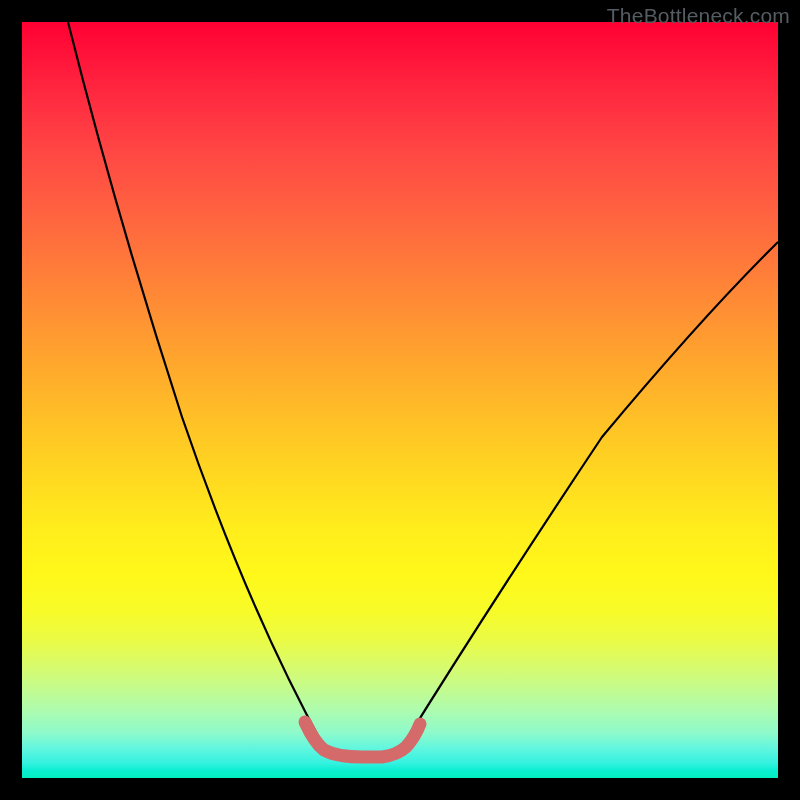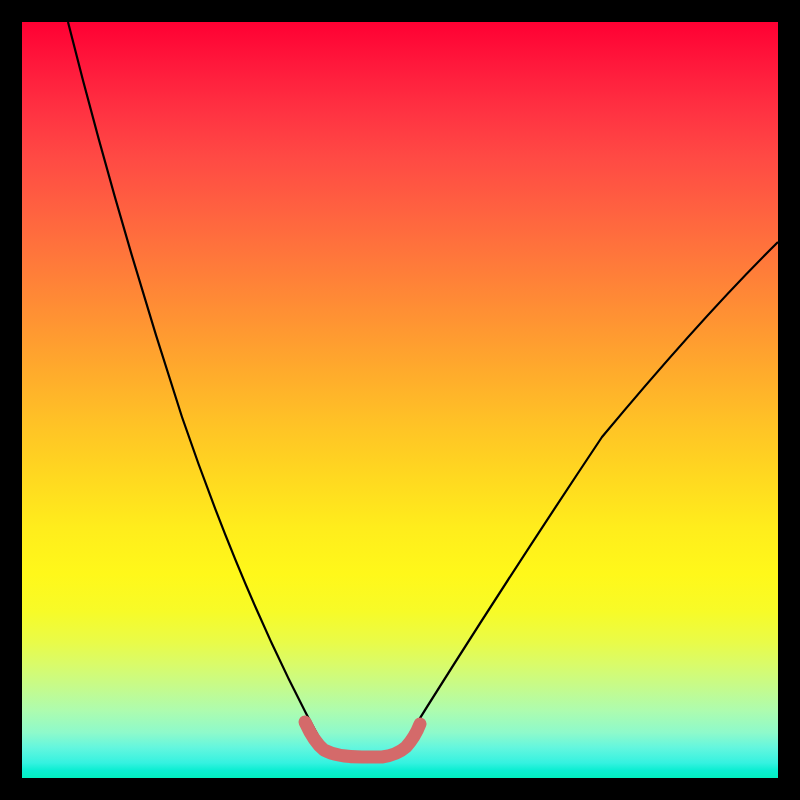--- a/index.html
+++ b/index.html
@@ -87,13 +87,14 @@
                Q 680 295 756 220" fill="none" stroke="#000" stroke-width="2.2"></path>
       <path d="M 283 700
                Q 292 720 302 728
                Q 315 735 340 735
                L 360 735
                Q 375 733 384 725
                Q 393 715 398 702" fill="none" stroke="#d46a6a" stroke-width="13" stroke-linecap="round" stroke-linejoin="round"></path>
     </svg>
   </div>
 
+  <div class="watermark">TheBottleneck.com</div>
 </div>
 
 </body></html>

